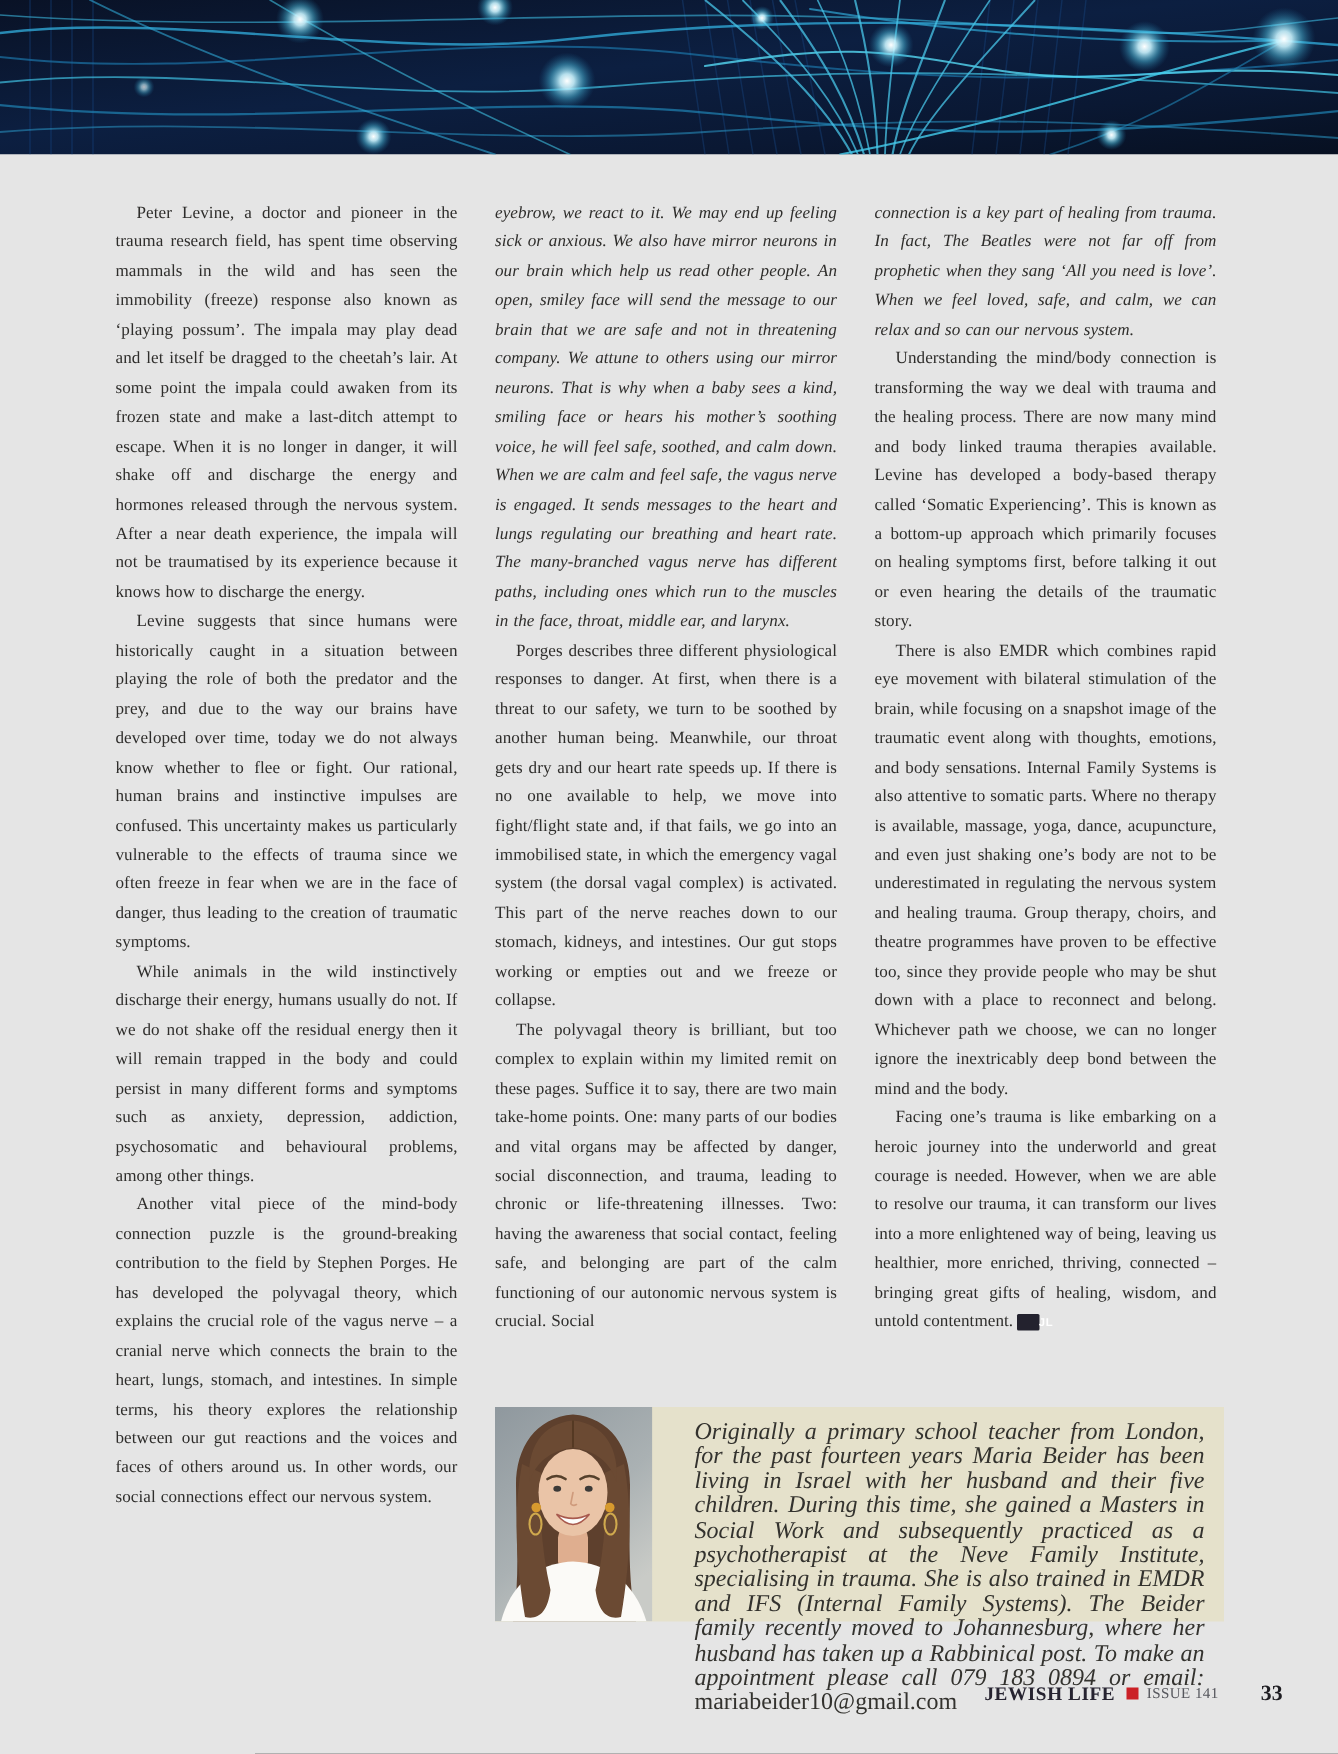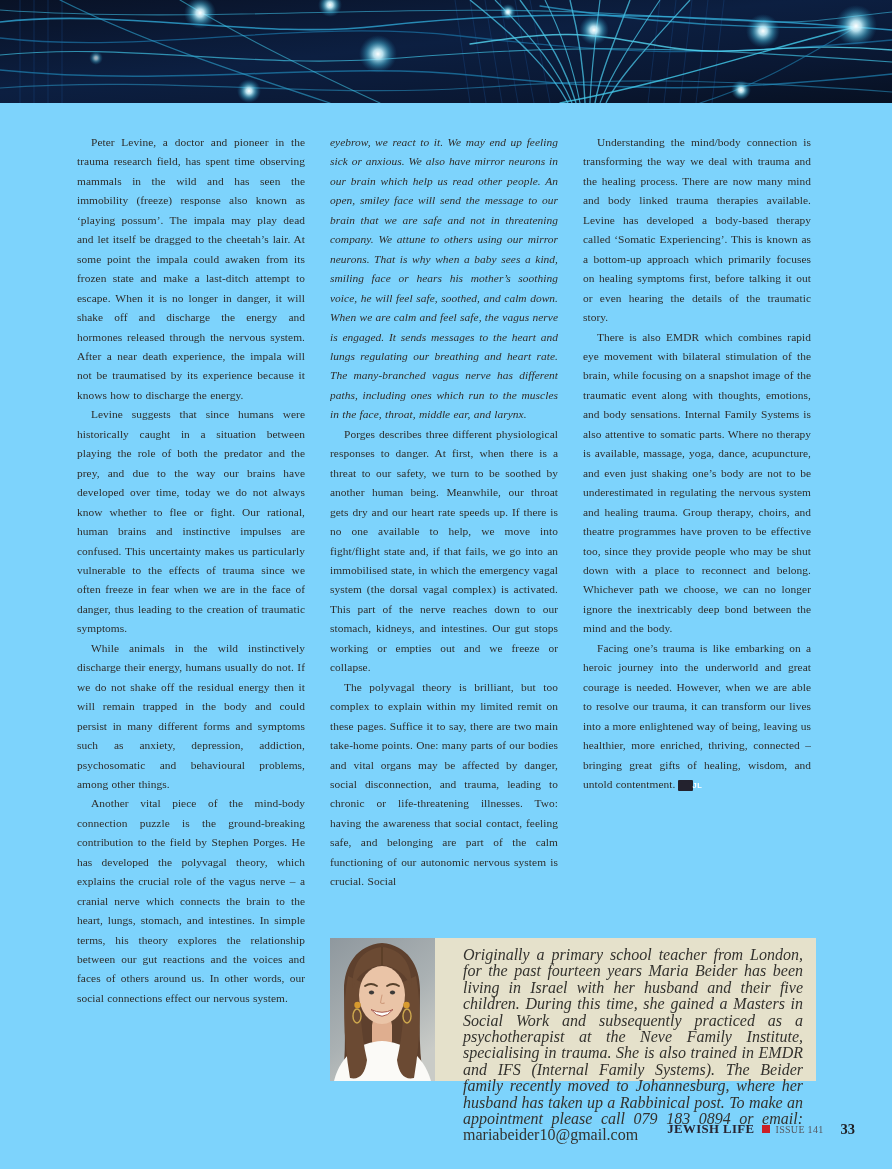--- a/index.html
+++ b/index.html
@@ -1,17 +1,17 @@
 <!DOCTYPE html>
 <html><head>
 <meta charset="utf-8">
 <style>
   html,body{margin:0;padding:0;background:#888;}
   .page{
-    position:relative;width:892px;height:1169px;background:#7dd3fc;
+    position:relative;width:892px;height:1169px;background:#e5e5e5;
     margin:0 auto;overflow:hidden;
     font-family:"Liberation Serif", serif;
   }
   
   .banner{position:absolute;left:0;top:0;width:892px;height:103px;overflow:hidden;}
   
   .col{
     position:absolute;top:133px;width:228px;overflow:hidden;
     font-size:11.4px;line-height:19.45px;color:#2e2d2b;
     text-align:justify;word-spacing:0.4px;letter-spacing:0.05px;
@@ -42,21 +42,21 @@
   .bio-text .bio-email{font-style:normal;}
   
   .footer{
     position:absolute;right:37px;top:1120px;height:18px;
     display:flex;align-items:center;
     font-family:"Liberation Serif", serif;
   }
   .footer .mag{font-weight:bold;font-size:12.8px;color:#262330;letter-spacing:0.4px;}
   .footer .sq{width:8px;height:8px;background:#cb2026;margin:0 6px 0 7px;}
   .footer .issue{font-size:10px;color:#55565c;letter-spacing:0.3px;}
-  .footer .pageno{font-weight:bold;font-size:14.5px;color:#1e1d22;margin-left:17px;}
+  .footer .pageno{font-weight:bold;font-size:14.5px;color:#1e1d22;margin-left:28px;}
 </style>
 </head>
 <body>
 
 <div class="page">
 
   <div class="banner">
     <svg width="892" height="103" viewBox="0 0 892 103" xmlns="http://www.w3.org/2000/svg">
       <defs>
         <linearGradient id="bg" x1="0" y1="0" x2="1" y2="1">
@@ -141,20 +141,21 @@
     <p>Another vital piece of the mind-body connection puzzle is the ground-breaking contribution to the field by Stephen Porges. He has developed the polyvagal theory, which explains the crucial role of the vagus nerve – a cranial nerve which connects the brain to the heart, lungs, stomach, and intestines. In simple terms, his theory explores the relationship between our gut reactions and the voices and faces of others around us. In other words, our social connections effect our nervous system.</p>
   </div>
 
   <div class="col col-2">
     <p class="cont">eyebrow, we react to it. We may end up feeling sick or anxious. We also have mirror neurons in our brain which help us read other people. An open, smiley face will send the message to our brain that we are safe and not in threatening company. We attune to others using our mirror neurons. That is why when a baby sees a kind, smiling face or hears his mother’s soothing voice, he will feel safe, soothed, and calm down. When we are calm and feel safe, the vagus nerve is engaged. It sends messages to the heart and lungs regulating our breathing and heart rate. The many-branched vagus nerve has different paths, including ones which run to the muscles in the face, throat, middle ear, and larynx.</p>
     <p>Porges describes three different physiological responses to danger. At first, when there is a threat to our safety, we turn to be soothed by another human being. Meanwhile, our throat gets dry and our heart rate speeds up. If there is no one available to help, we move into fight/flight state and, if that fails, we go into an immobilised state, in which the emergency vagal system (the dorsal vagal complex) is activated. This part of the nerve reaches down to our stomach, kidneys, and intestines. Our gut stops working or empties out and we freeze or collapse.</p>
     <p>The polyvagal theory is brilliant, but too complex to explain within my limited remit on these pages. Suffice it to say, there are two main take-home points. One: many parts of our bodies and vital organs may be affected by danger, social disconnection, and trauma, leading to chronic or life-threatening illnesses. Two: having the awareness that social contact, feeling safe, and belonging are part of the calm functioning of our autonomic nervous system is crucial. Social</p>
   </div>
 
   <div class="col col-3">
+    <p class="cont">connection is a key part of healing from trauma. In fact, The Beatles were not far off from prophetic when they sang ‘All you need is love’. When we feel loved, safe, and calm, we can relax and so can our nervous system.</p>
     <p>Understanding the mind/body connection is transforming the way we deal with trauma and the healing process. There are now many mind and body linked trauma therapies available. Levine has developed a body-based therapy called ‘Somatic Experiencing’. This is known as a bottom-up approach which primarily focuses on healing symptoms first, before talking it out or even hearing the details of the traumatic story.</p>
     <p>There is also EMDR which combines rapid eye movement with bilateral stimulation of the brain, while focusing on a snapshot image of the traumatic event along with thoughts, emotions, and body sensations. Internal Family Systems is also attentive to somatic parts. Where no therapy is available, massage, yoga, dance, acupuncture, and even just shaking one’s body are not to be underestimated in regulating the nervous system and healing trauma. Group therapy, choirs, and theatre programmes have proven to be effective too, since they provide people who may be shut down with a place to reconnect and belong. Whichever path we choose, we can no longer ignore the inextricably deep bond between the mind and the body.</p>
     <p><span>Facing one’s trauma is like embarking on a heroic journey into the underworld and great courage is needed. However, when we are able to resolve our trauma, it can transform our lives into a more enlightened way of being, leaving us healthier, more enriched, thriving, connected – bringing great gifts of healing, wisdom, and untold contentment.</span><span class="endmark">JL</span></p>
   </div>
 
   <div class="bio-box">
     <div class="bio-photo">
       <svg width="105" height="143" viewBox="0 0 105 143" xmlns="http://www.w3.org/2000/svg">
         <defs>
           <linearGradient id="pbg" x1="0" y1="0" x2="0.6" y2="1">

